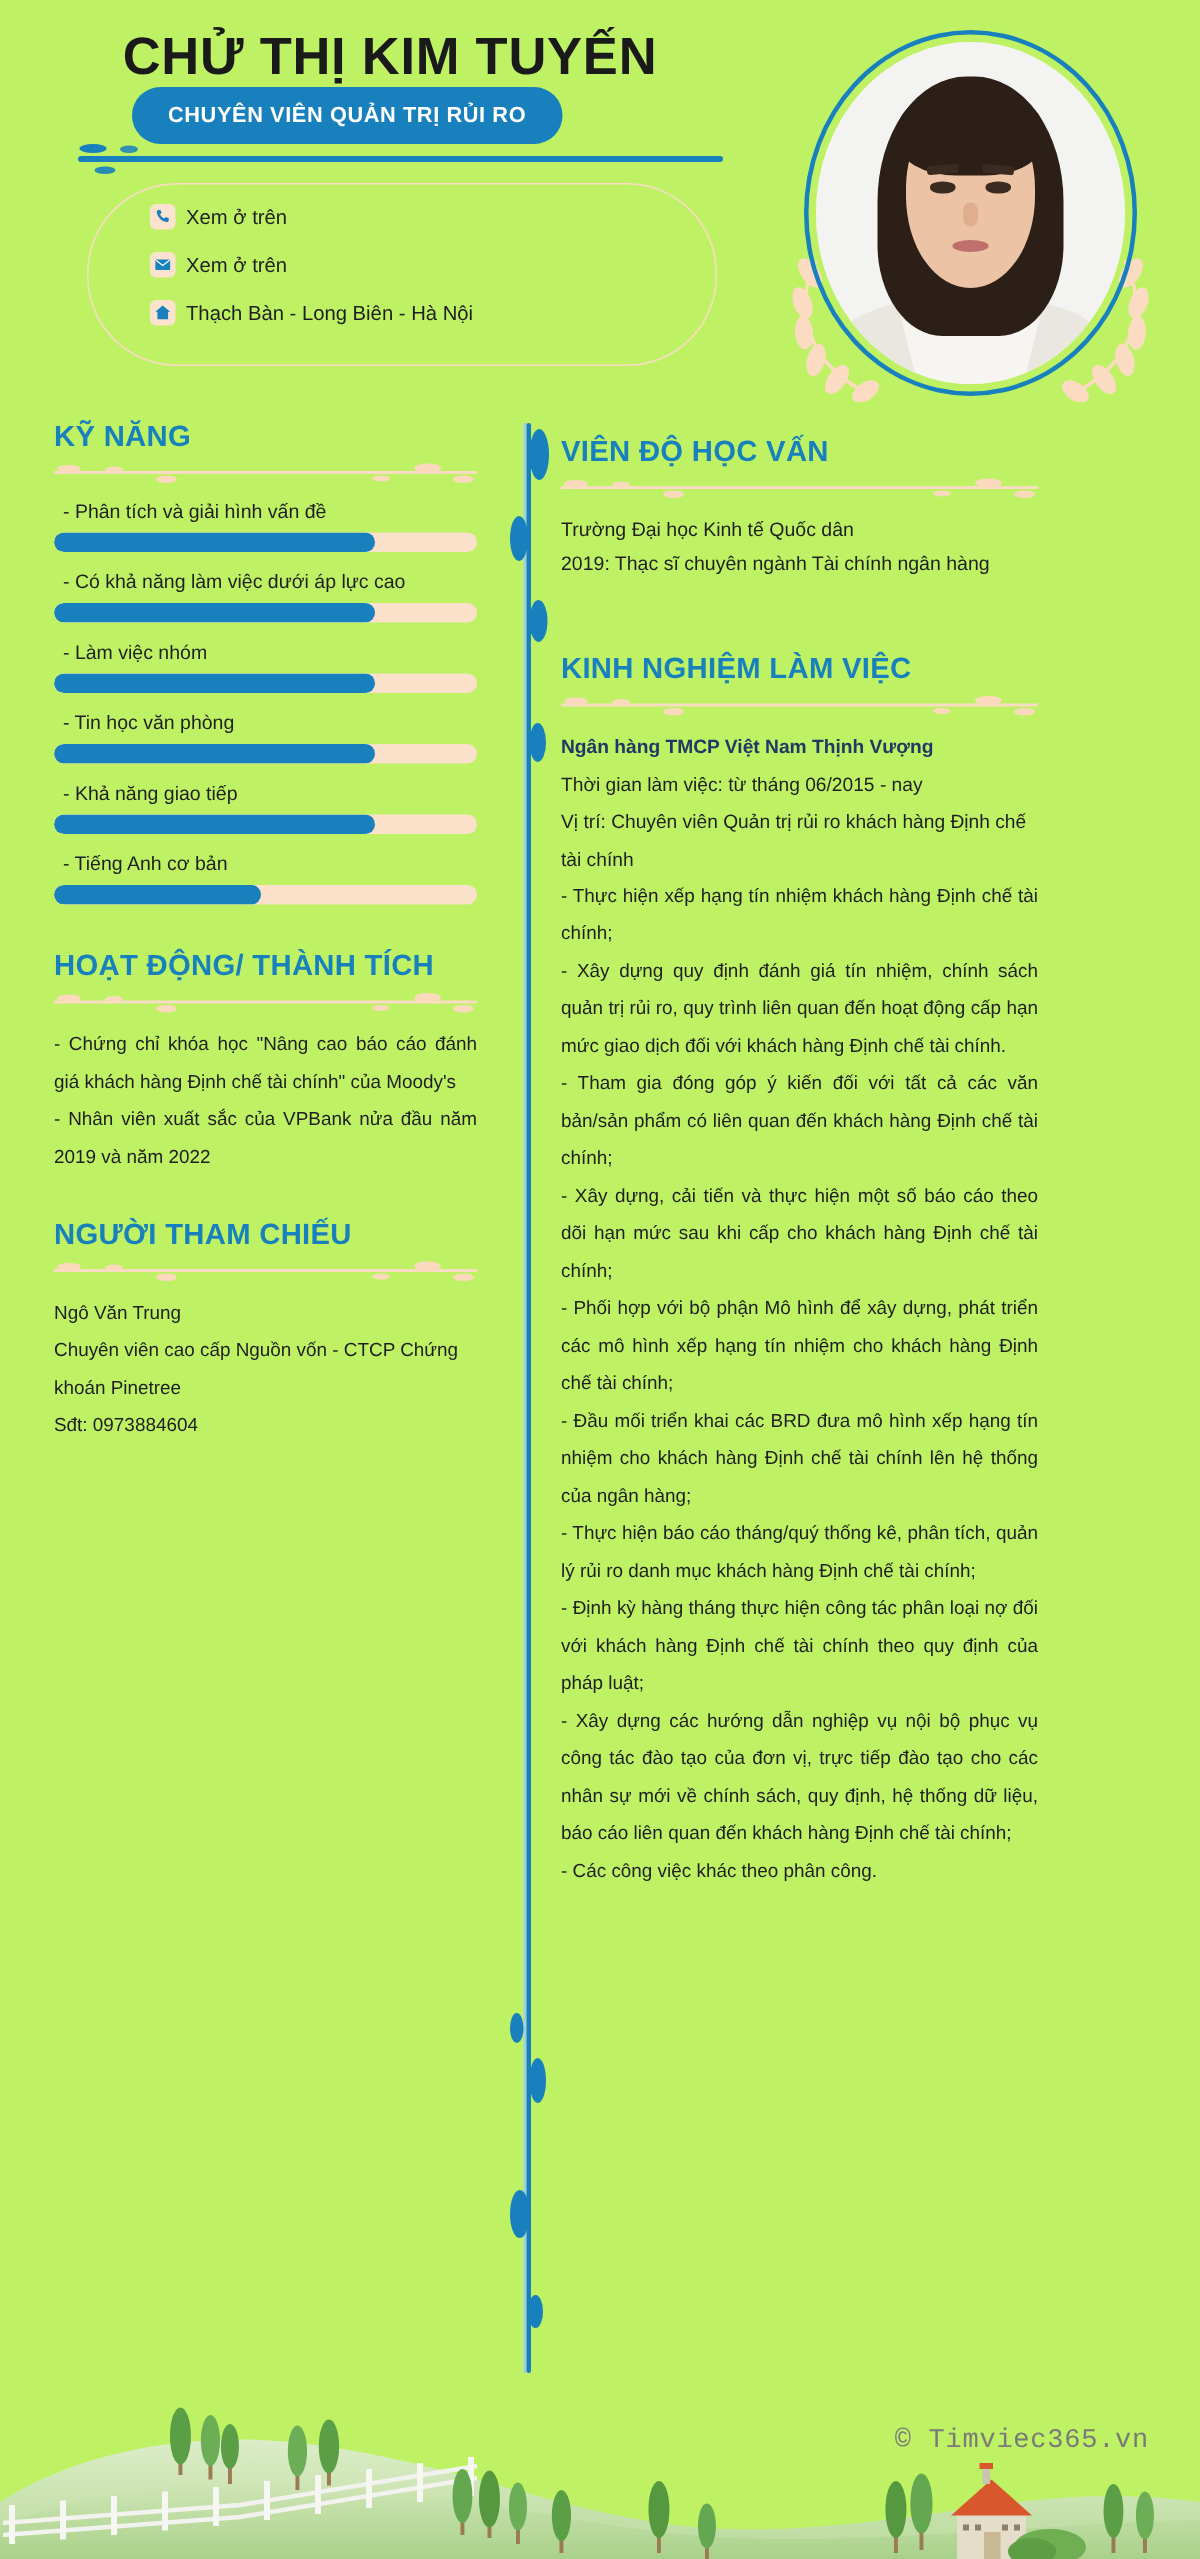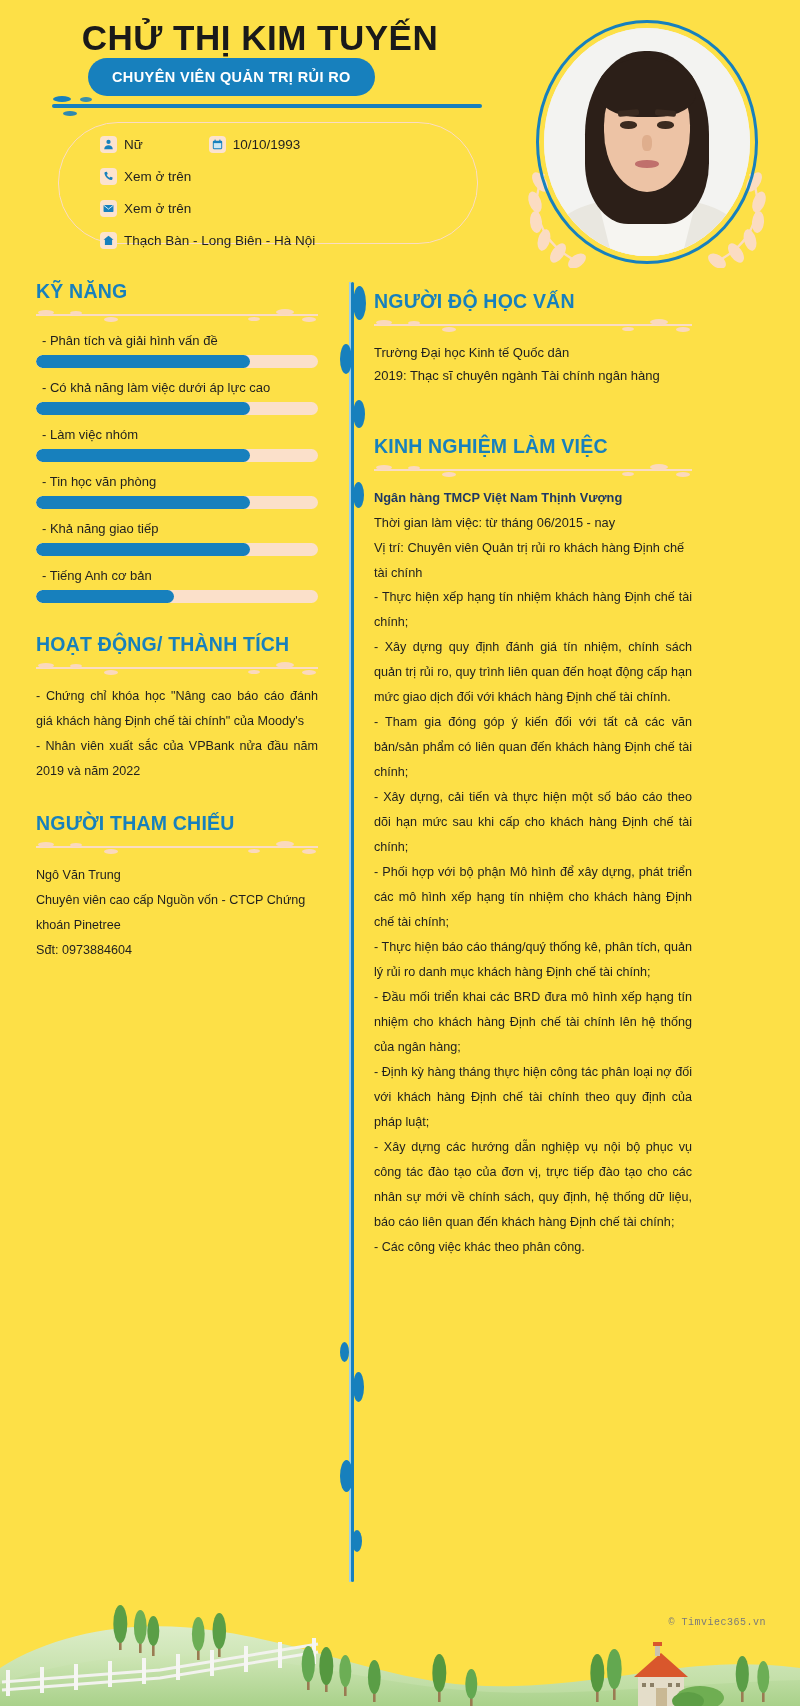--- a/index.html
+++ b/index.html
@@ -7,21 +7,21 @@
     width: 800px;
     height: 1706px;
     background: #ffffff;
     font-family: "Liberation Sans", sans-serif;
     overflow: hidden;
   }
   .page {
     position: relative;
     width: 800px;
     height: 1706px;
-    background: #fde047;
+    background: #bef264;
   }
 
   
   .header {
     position: relative;
     height: 268px;
   }
   .name {
     position: absolute;
     left: 60px;
@@ -244,21 +244,21 @@
     color: #1f1f1f;
     text-align: justify;
     text-justify: inter-word;
   }
 
   .watermark {
     position: absolute;
     right: 34px;
     top: 1617px;
     font-family: "Liberation Mono", monospace;
-    font-size: 10px;
+    font-size: 18px;
     color: #7a7a7a;
     letter-spacing: 0.5px;
   }
 
   
   .footer-art {
     position: absolute;
     left: 0;
     bottom: 0;
     width: 800px;
@@ -278,42 +278,20 @@
     <div class="job-pill">CHUYÊN VIÊN QUẢN TRỊ RỦI RO</div>
 
     <div class="head-rule"></div>
     <div class="head-dot hd1"></div>
     <div class="head-dot hd2"></div>
     <div class="head-dot hd3"></div>
 
     <div class="info-box"></div>
     <div class="info-grid">
 
-      <div class="info-row">
-        <div class="info-item">
-          <span class="ic">
-            <svg width="11" height="11" viewBox="0 0 16 16">
-                <circle cx="8" cy="4.2" r="3.1" fill="#1780bd"></circle>
-                <path d="M1.8 15c0-3.6 2.8-5.8 6.2-5.8S14.2 11.4 14.2 15z" fill="#1780bd"></path>
-              </svg>
-          </span>
-          <span>Nữ</span>
-        </div>
-        <div class="info-item second">
-          <span class="ic">
-            <svg width="11" height="11" viewBox="0 0 16 16">
-                <rect x="1.2" y="2.4" width="13.6" height="12.4" rx="1.6" fill="#1780bd"></rect>
-                <rect x="2.6" y="6" width="10.8" height="7.4" fill="#cfe7f3"></rect>
-                <rect x="3.6" y="0.6" width="1.8" height="3.2" rx="0.8" fill="#1780bd"></rect>
-                <rect x="10.6" y="0.6" width="1.8" height="3.2" rx="0.8" fill="#1780bd"></rect>
-              </svg>
-          </span>
-          <span>10/10/1993</span>
-        </div>
-      </div>
 
       <div class="info-row">
         <div class="info-item">
           <span class="ic">
             <svg width="11" height="11" viewBox="0 0 16 16">
                 <path d="M3.2 1.6 5.6 1.2 7 4.2 5.4 5.6c.8 2 2.2 3.4 4.2 4.2l1.4-1.6 3 1.4-.4 2.4c-.2.8-1 1.2-1.8 1.1C6.9 12.5 3 8.6 2.1 3.4c-.1-.8.3-1.6 1.1-1.8z" fill="#1780bd"></path>
               </svg>
           </span>
           <span>Xem ở trên</span>
         </div>
@@ -473,21 +451,21 @@
             <p class="body-text nojust">Chuyên viên cao cấp Nguồn vốn - CTCP Chứng khoán Pinetree</p>
             <p class="body-text nojust">Sđt: 0973884604</p>
           </div>
       </div>
 
     </div>
 
     <div class="right-col">
 
       <div style="margin-top:22px;">
-        <div class="sec-title">NGƯỜI ĐỘ HỌC VẤN</div>
+        <div class="sec-title">VIÊN ĐỘ HỌC VẤN</div>
         <div class="sec-rule">
           <div class="bar"></div>
             <div class="d d1"></div>
             <div class="d d2"></div>
             <div class="d d3"></div>
           <div class="d d4"></div>
             <div class="d d5"></div>
             <div class="d d6"></div>
         </div>
         <div id="education-list">
@@ -509,22 +487,22 @@
         </div>
         <div class="emp-name">Ngân hàng TMCP Việt Nam Thịnh Vượng</div>
         <div class="exp-line">Thời gian làm việc: từ tháng 06/2015 - nay</div>
         <div class="exp-line">Vị trí: Chuyên viên Quản trị rủi ro khách hàng Định chế tài chính</div>
         <div id="experience-bullets">
             <p class="exp-bullet">- Thực hiện xếp hạng tín nhiệm khách hàng Định chế tài chính;</p>
             <p class="exp-bullet">- Xây dựng quy định đánh giá tín nhiệm, chính sách quản trị rủi ro, quy trình liên quan đến hoạt động cấp hạn mức giao dịch đối với khách hàng Định chế tài chính.</p>
             <p class="exp-bullet">- Tham gia đóng góp ý kiến đối với tất cả các văn bản/sản phẩm có liên quan đến khách hàng Định chế tài chính;</p>
             <p class="exp-bullet">- Xây dựng, cải tiến và thực hiện một số báo cáo theo dõi hạn mức sau khi cấp cho khách hàng Định chế tài chính;</p>
             <p class="exp-bullet">- Phối hợp với bộ phận Mô hình để xây dựng, phát triển các mô hình xếp hạng tín nhiệm cho khách hàng Định chế tài chính;</p>
+            <p class="exp-bullet">- Đầu mối triển khai các BRD đưa mô hình xếp hạng tín nhiệm cho khách hàng Định chế tài chính lên hệ thống của ngân hàng;</p>
             <p class="exp-bullet">- Thực hiện báo cáo tháng/quý thống kê, phân tích, quản lý rủi ro danh mục khách hàng Định chế tài chính;</p>
-            <p class="exp-bullet">- Đầu mối triển khai các BRD đưa mô hình xếp hạng tín nhiệm cho khách hàng Định chế tài chính lên hệ thống của ngân hàng;</p>
             <p class="exp-bullet">- Định kỳ hàng tháng thực hiện công tác phân loại nợ đối với khách hàng Định chế tài chính theo quy định của pháp luật;</p>
             <p class="exp-bullet">- Xây dựng các hướng dẫn nghiệp vụ nội bộ phục vụ công tác đào tạo của đơn vị, trực tiếp đào tạo cho các nhân sự mới về chính sách, quy định, hệ thống dữ liệu, báo cáo liên quan đến khách hàng Định chế tài chính;</p>
             <p class="exp-bullet">- Các công việc khác theo phân công.</p>
           </div>
       </div>
 
     </div>
   </div>
 
   <div class="watermark">© Timviec365.vn</div>

